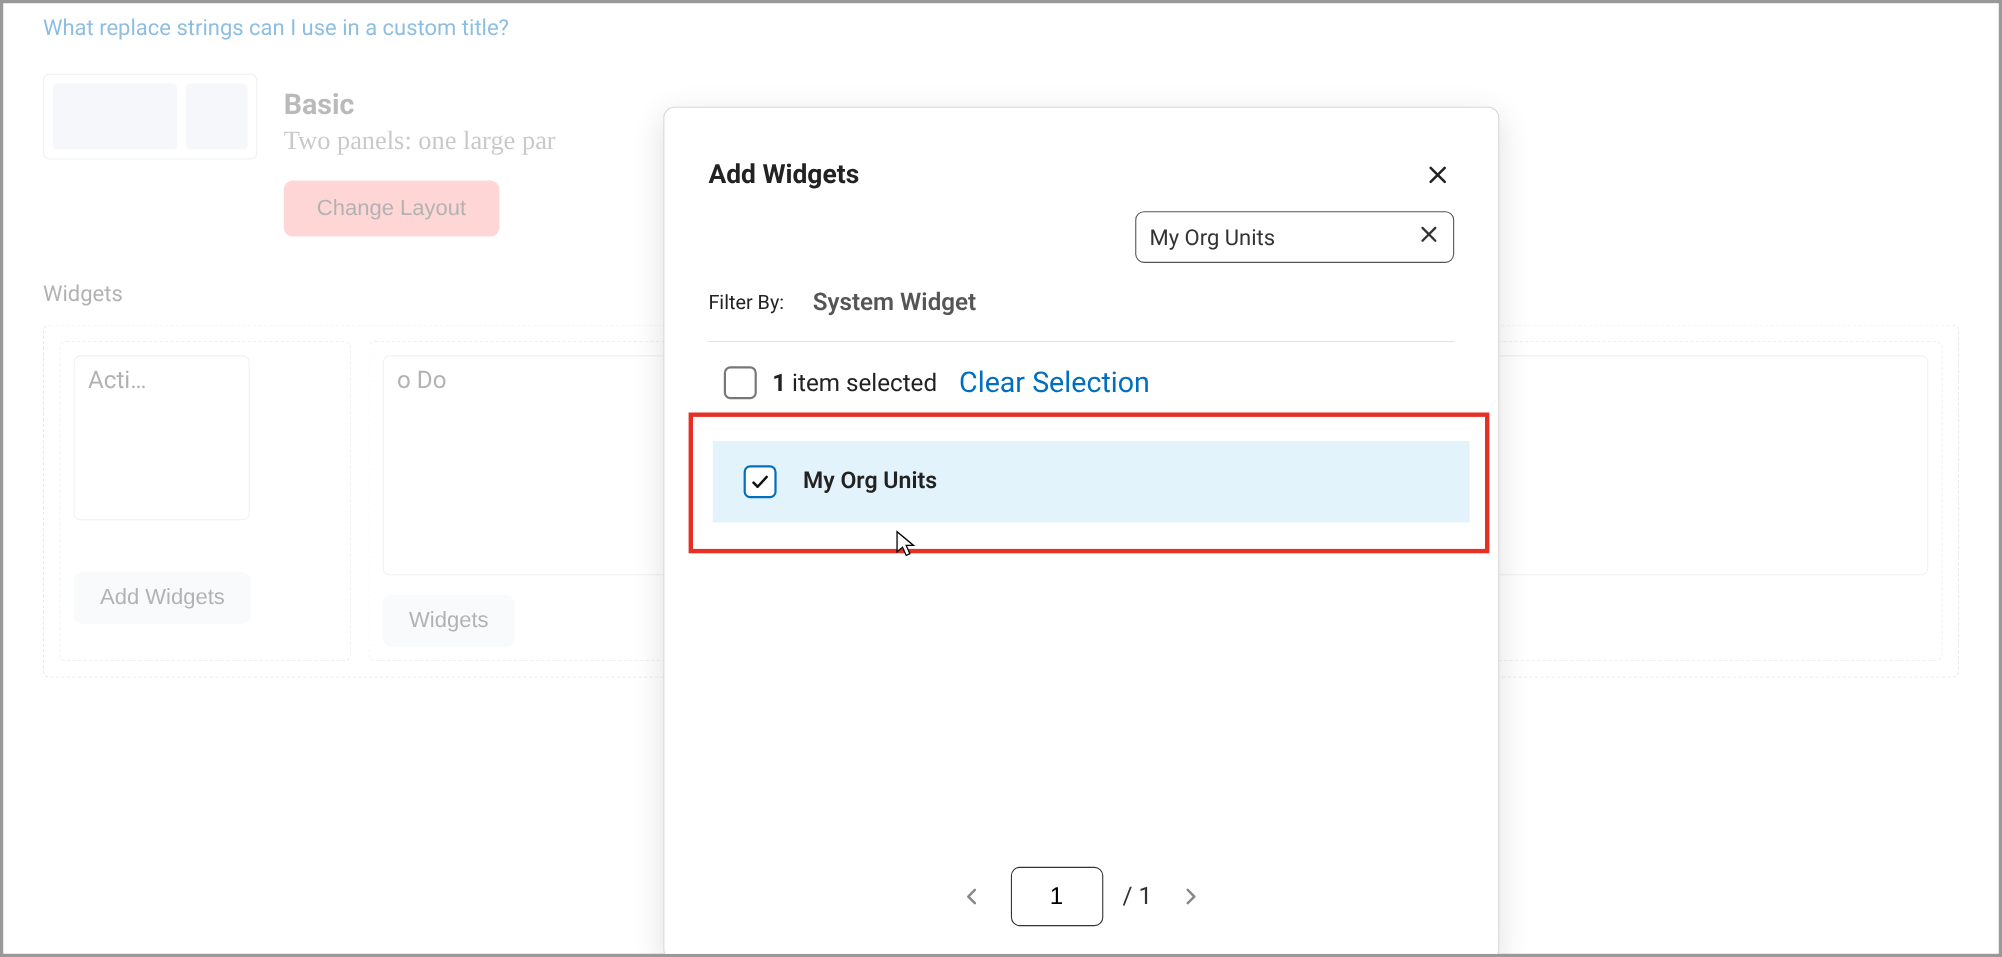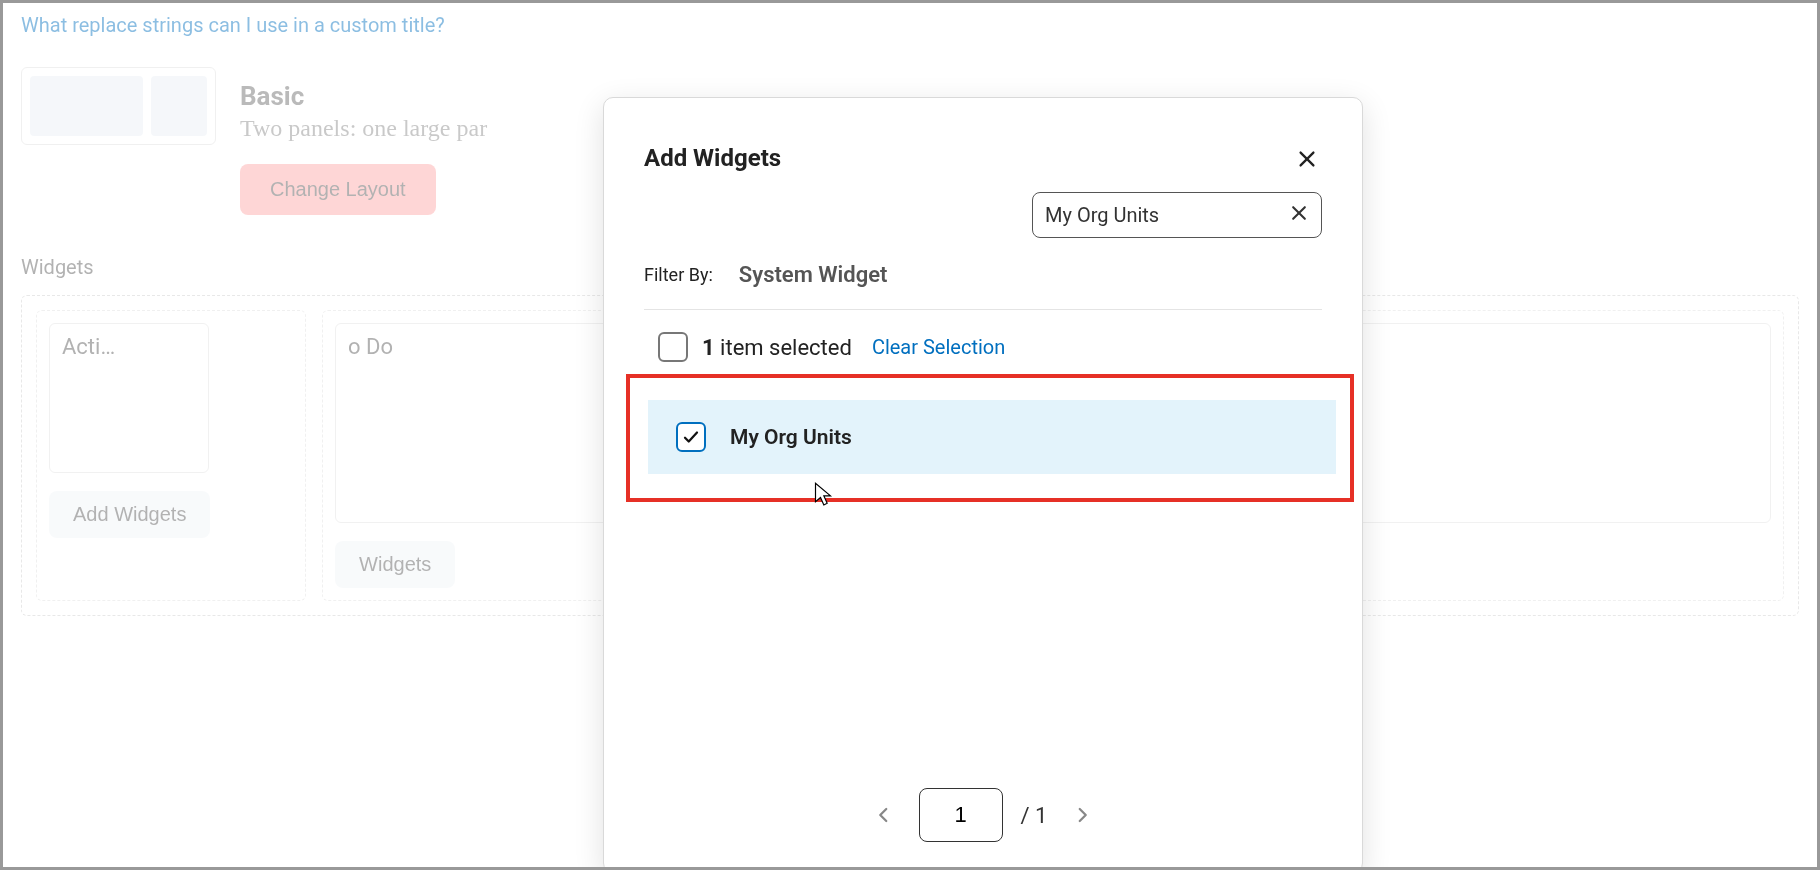--- a/index.html
+++ b/index.html
@@ -13,21 +13,21 @@
       color: #333;
       width: 1820px;
       height: 870px;
       position: relative;
       overflow: hidden;
       border: 3px solid #999;
     }
     .page-wrap {
       position: absolute;
       inset: 0;
-      padding: 10px 18px;
+      padding: 10px 36px;
       border-radius: 11px;
     }
     .help-link {
       color: #006fbf;
       font-size: 20px;
       text-decoration: none;
       display: inline-block;
       margin-bottom: 30px;
     }
     .section-label {
@@ -89,21 +89,21 @@
       gap: 16px;
     }
     .widgets-col {
       border: 1px dashed #ddd;
       border-radius: 6px;
       padding: 12px;
       min-height: 240px;
       display: flex;
       flex-direction: column;
     }
-    .widgets-col.left { flex: 0.17; }
+    .widgets-col.left { flex: 0.17; gap: 29px; }
     .widgets-col.right { flex: 1; }
     .widget-card {
       border: 1px solid #e0e0e0;
       border-radius: 6px;
       padding: 10px 12px;
       min-height: 150px;
       font-size: 22px;
       color: #555;
       width: 160px;
       overflow: hidden;
@@ -231,21 +231,21 @@
     }
     .chk.checked svg { display: block; }
     .chk svg { display: none; width: 18px; height: 18px; }
     .sel-text {
       font-size: 22px;
       color: #222;
     }
     .sel-text b { font-weight: 700; }
     .clear-link {
       color: #006fbf;
-      font-size: 20px;
+      font-size: 26px;
       cursor: pointer;
       text-decoration: none;
       margin-left: 6px;
     }
     .result-frame {
       border: 4px solid #e63026;
       margin-top: 12px;
       padding: 22px 0 24px 0;
       margin-left: -18px;
       margin-right: -32px;

